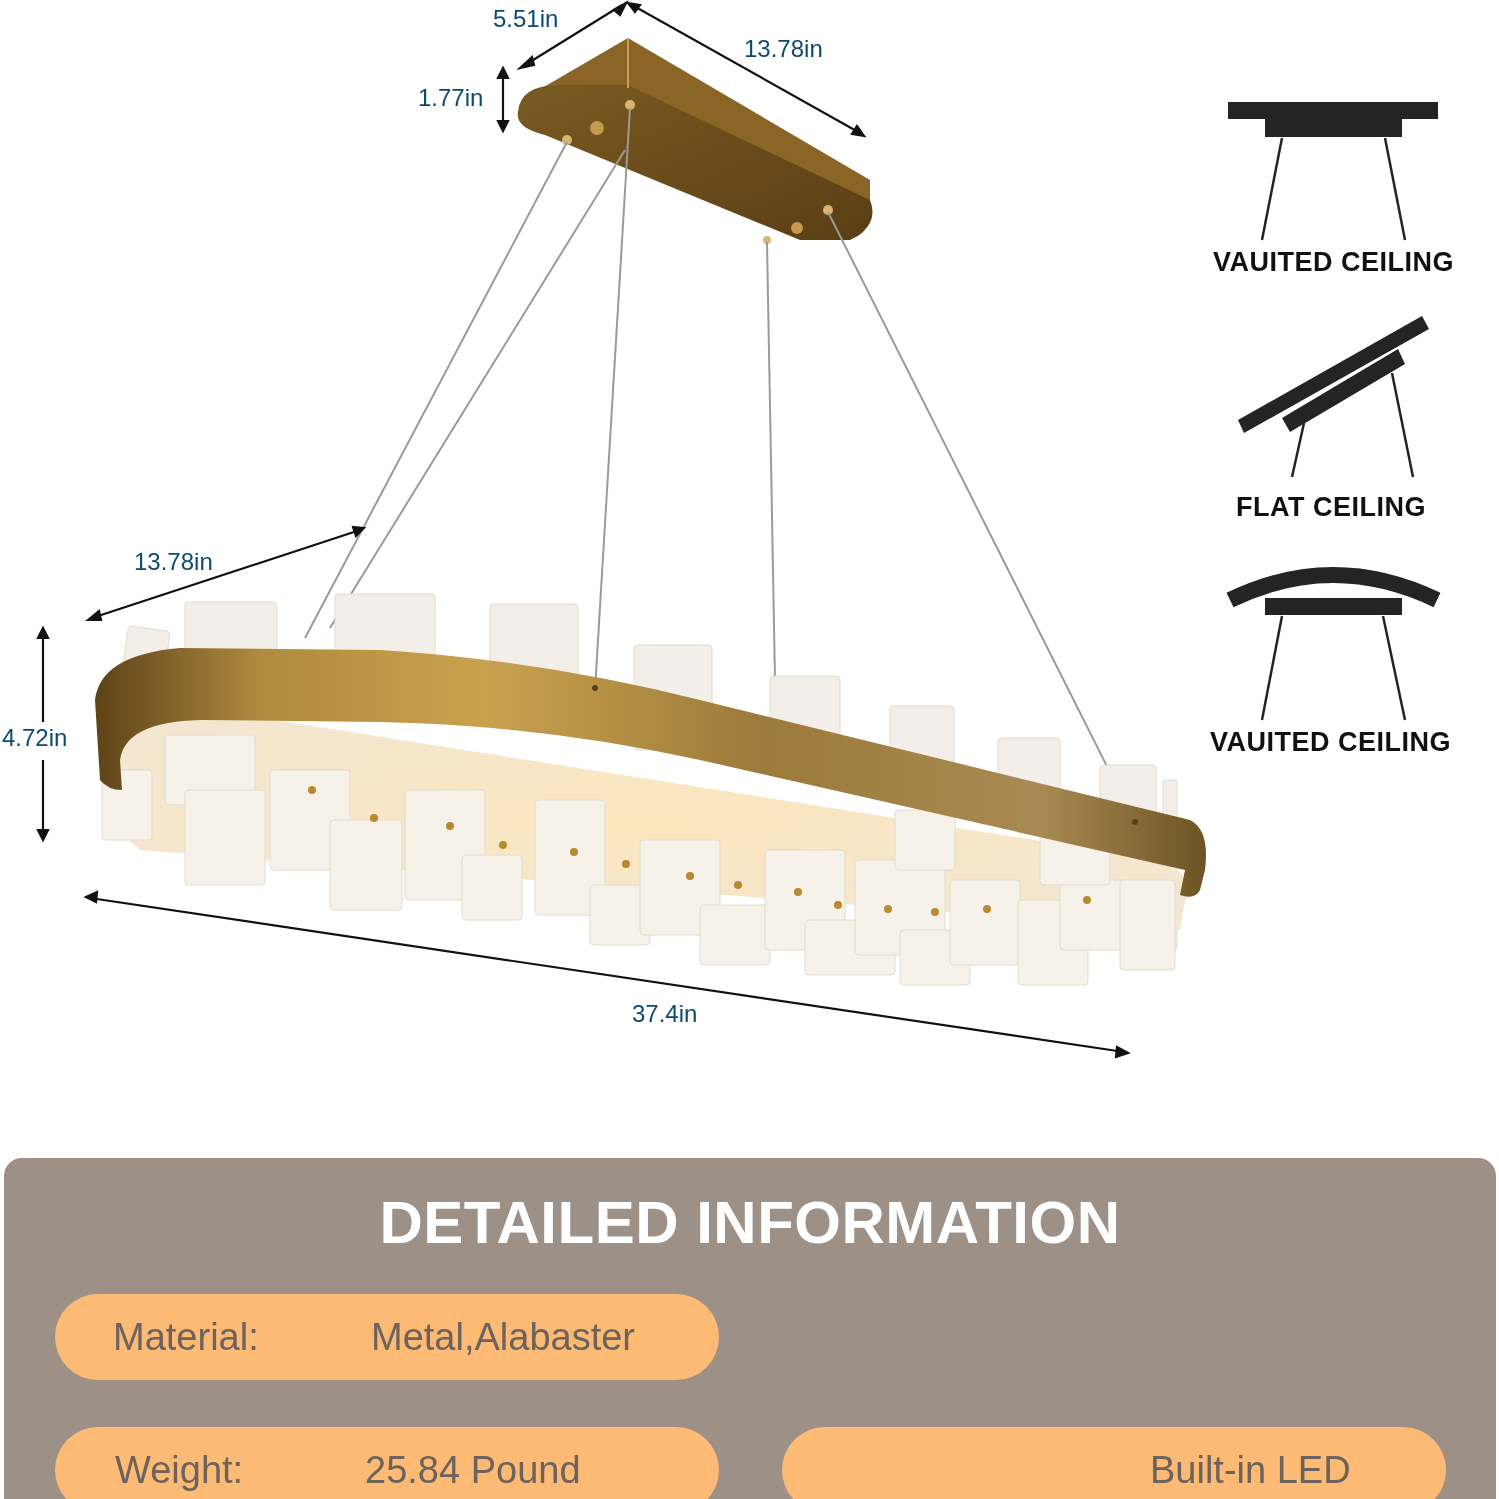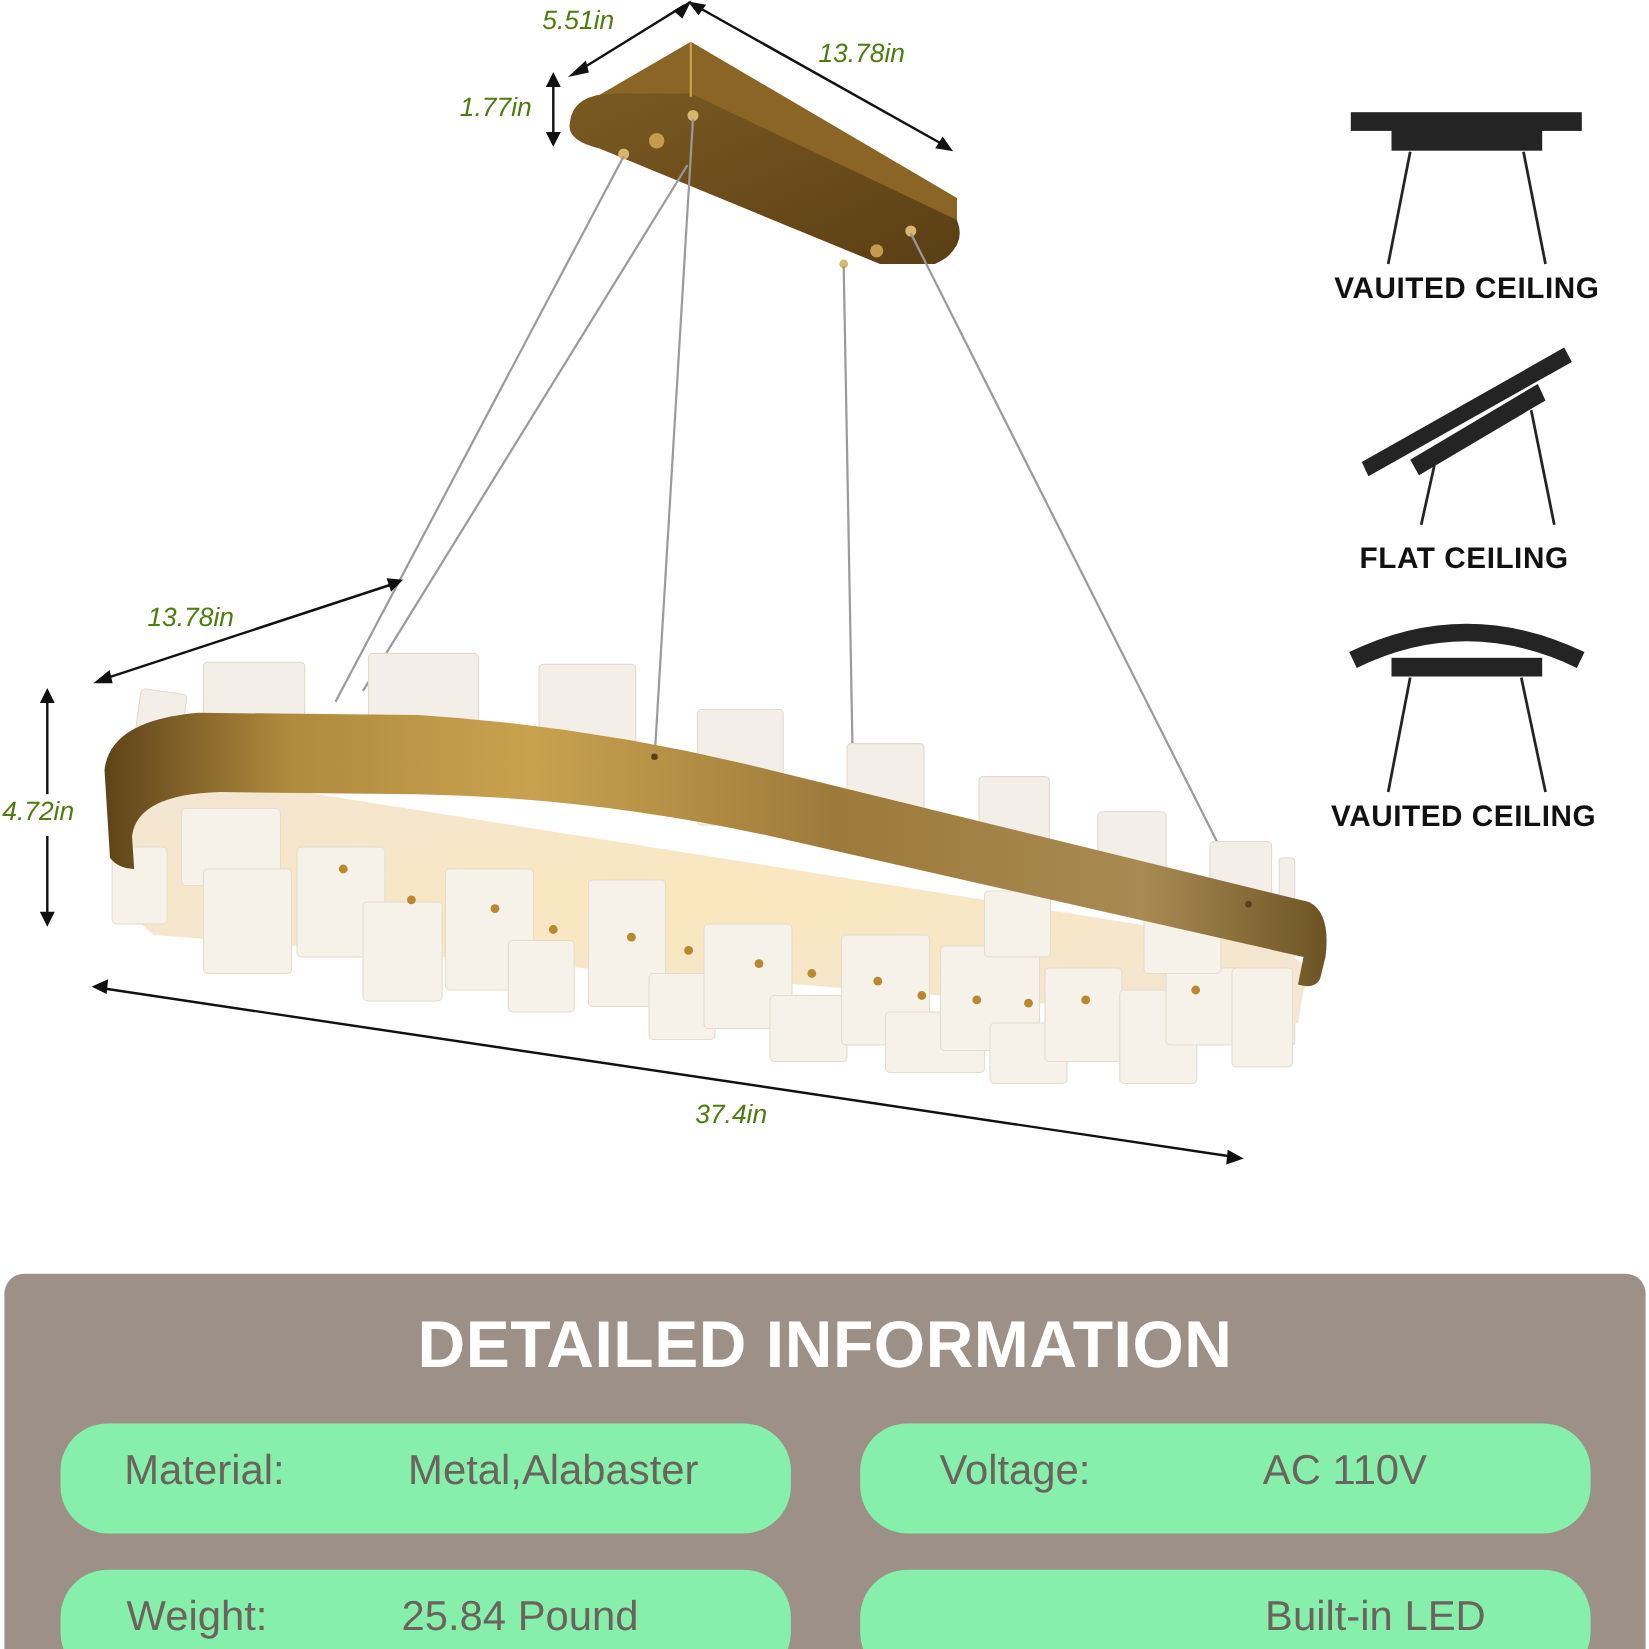--- a/index.html
+++ b/index.html
@@ -1,28 +1,28 @@
 <!DOCTYPE html>
 <html><head>
 <meta charset="utf-8">
 <style>
   html, body { margin:0; padding:0; background:#ffffff; }
   body { width:1499px; height:1499px; position:relative; overflow:hidden;
          font-family:"Liberation Sans", sans-serif; color:#222; }
   .dim-label { position:absolute; font-family:"Liberation Sans", sans-serif;
-               font-size:24px; color:#4d7c0f; white-space:nowrap;font-style:italic; }
+               font-size:24px; color:#0c4a6e; white-space:nowrap; }
   svg.stage { position:absolute; left:0; top:0; }
   .ceil-label { position:absolute; font-family:"Liberation Sans", sans-serif;
                 font-weight:bold; font-size:27px; color:#111; white-space:nowrap;
                 letter-spacing:0.5px; }
   .panel { position:absolute; left:4px; top:1158px; width:1492px; height:398px;
            background:#9d9187; border-radius:18px; }
   .panel-title { position:absolute; left:0; width:100%; top:30px; text-align:center;
                  color:#ffffff; font-weight:bold; font-size:60px; letter-spacing:0.5px; }
-  .pill { position:absolute; width:664px; height:100px; background:#86efac;
+  .pill { position:absolute; width:664px; height:86px; background:#fdba74;
           border-radius:43px; }
   .pill .k, .pill .v { position:absolute; top:22px; font-size:38px; color:#6b635c;
                        white-space:nowrap; }
 </style>
 </head>
 <body>
 
 <svg class="stage" width="1499" height="1100" viewBox="0 0 1499 1100">
   <defs>
     <linearGradient id="brassTop" x1="0" y1="0" x2="1" y2="1">
@@ -183,24 +183,20 @@
 <div class="ceil-label" style="left:1236px; top:492px;">FLAT CEILING</div>
 <div class="ceil-label" style="left:1210px; top:727px;">VAUITED CEILING</div>
 
 <div class="panel">
   <div class="panel-title">DETAILED INFORMATION</div>
 
   <div class="pill" style="left:51px; top:136px;">
     <span class="k" style="left:58px;">Material:</span>
     <span class="v" style="left:316px;">Metal,Alabaster</span>
   </div>
-  <div class="pill" style="left:778px; top:136px;">
-    <span class="k" style="left:72px;">Voltage:</span>
-    <span class="v" style="left:366px;">AC 110V</span>
-  </div>
   <div class="pill" style="left:51px; top:269px;">
     <span class="k" style="left:60px;">Weight:</span>
     <span class="v" style="left:310px;">25.84 Pound</span>
   </div>
   <div class="pill" style="left:778px; top:269px;">
     <span class="v" style="left:368px;">Built-in LED</span>
   </div>
 </div>
 
 </body></html>

